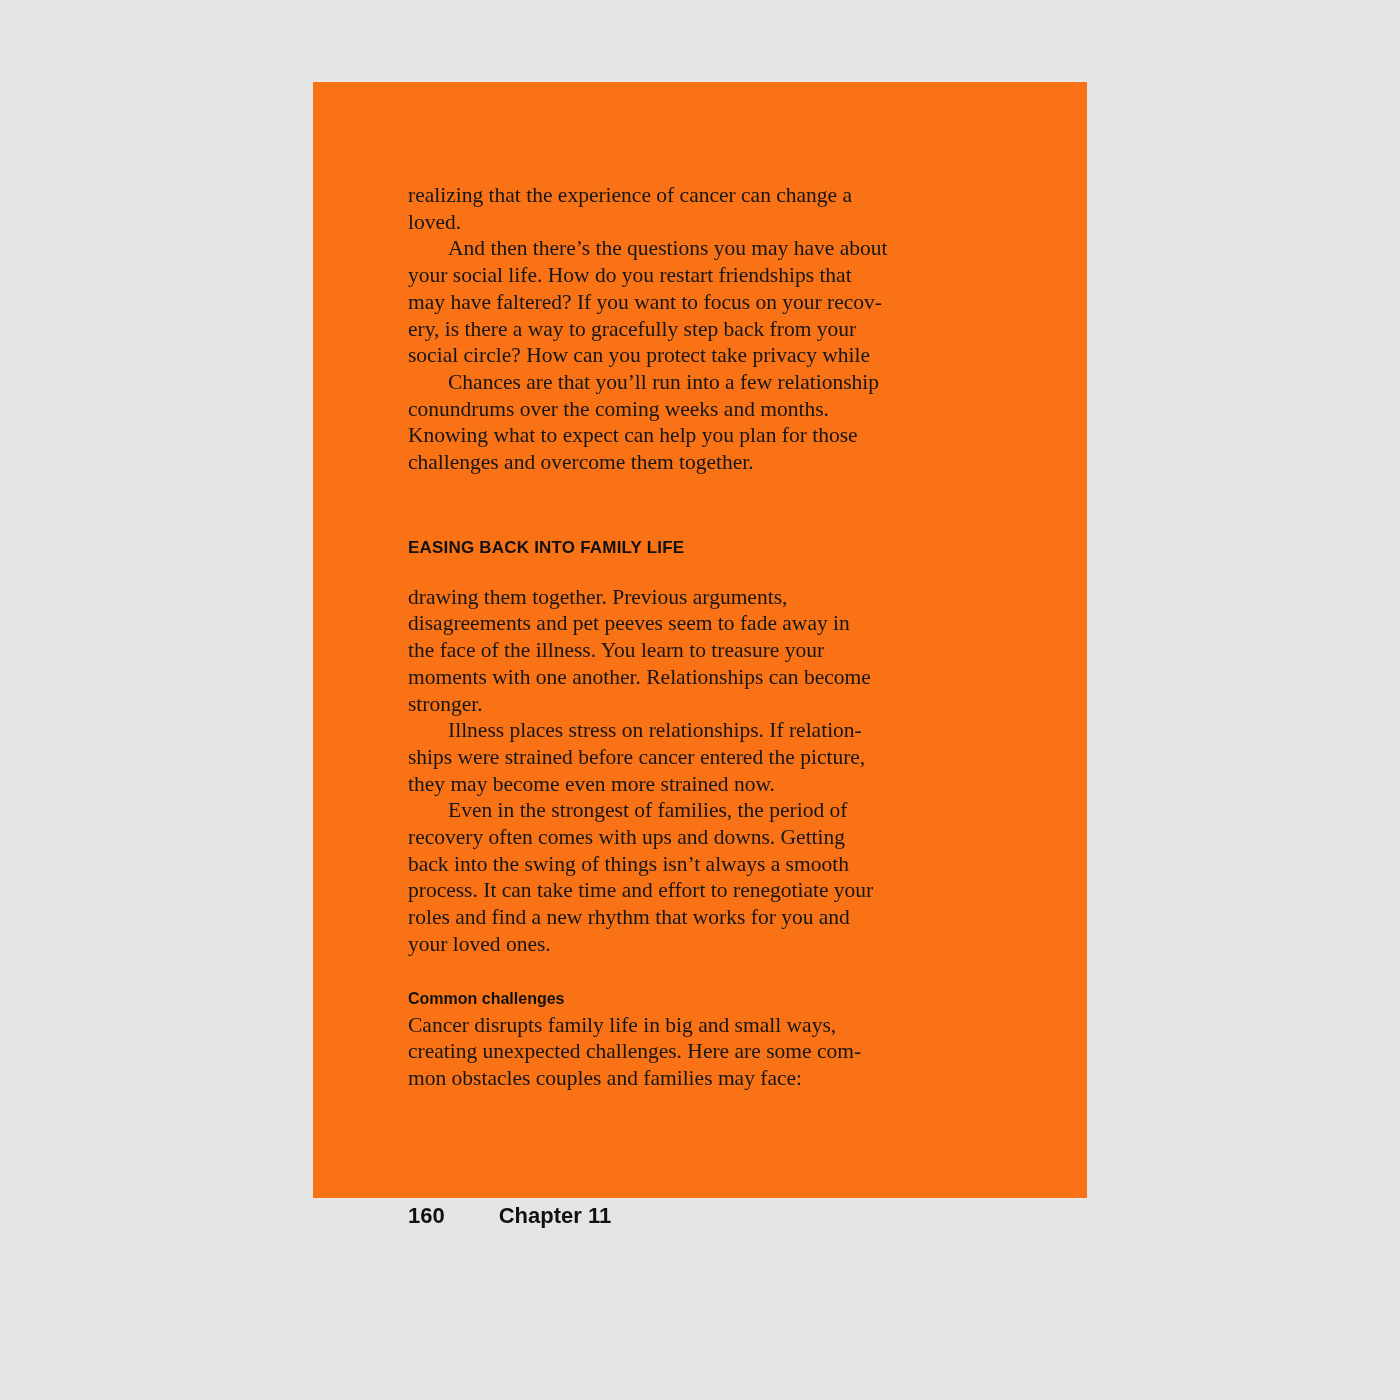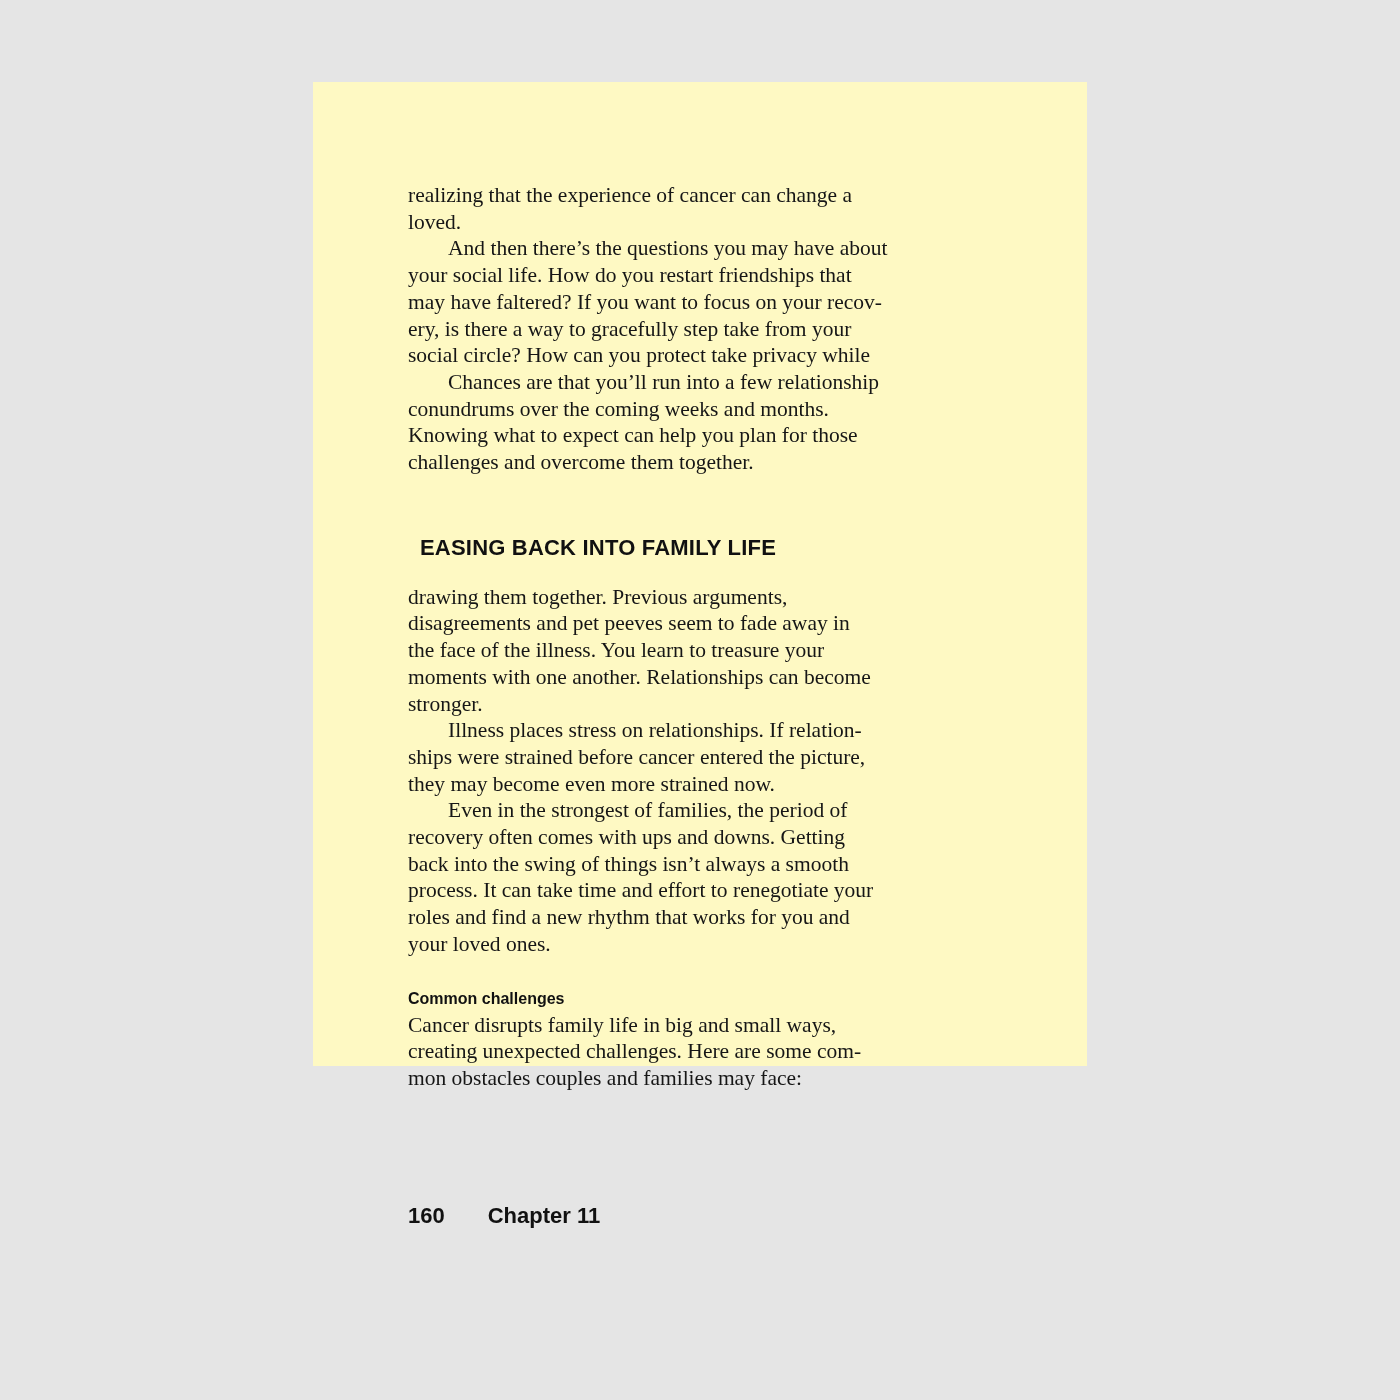--- a/index.html
+++ b/index.html
@@ -8,44 +8,44 @@
     width: 1400px;
     height: 1400px;
     background: #e5e5e5;
     overflow: hidden;
   }
   .paper {
     position: absolute;
     left: 313px;
     top: 82px;
     width: 774px;
-    height: 984px;
-    background: #fef9c3;
+    height: 1116px;
+    background: #f97316;
   }
   .text-column {
     position: absolute;
     left: 95px;
     top: 100px;
     width: 560px;
     color: #161616;
     font-family: "Liberation Serif", "DejaVu Serif", serif;
     font-size: 21.5px;
     line-height: 26.7px;
   }
   .paragraph { margin: 0; }
   .line { white-space: nowrap; }
   .line.indent { padding-left: 40px; }
   .section-heading {
     font-family: "Liberation Sans", "DejaVu Sans", sans-serif;
     font-weight: bold;
-    font-size: 22px;
+    font-size: 17px;
     line-height: 28px;
     letter-spacing: 0.2px;
     color: #111111;
-    margin: 58px 0 22px 12px;
+    margin: 58px 0 22px 0;
   }
   .sub-heading {
     font-family: "Liberation Sans", "DejaVu Sans", sans-serif;
     font-weight: bold;
     font-size: 16px;
     line-height: 27px;
     color: #111111;
     margin: 27px 0 0 0;
   }
   .footer {
@@ -53,36 +53,36 @@
     left: 95px;
     top: 1120px;
     display: flex;
     align-items: baseline;
     font-family: "Liberation Sans", "DejaVu Sans", sans-serif;
     font-weight: bold;
     font-size: 22px;
     line-height: 27px;
     color: #111111;
   }
-  .footer .page-number { margin-right: 43px; text-align: center; }
+  .footer .page-number { margin-right: 54px; text-align: center; }
 </style>
 </head>
 <body>
 
 <div class="paper">
   <div class="text-column">
       <div class="paragraph">
         <div class="line">realizing that the experience of cancer can change a</div>
         <div class="line">loved.</div>
       </div>
       <div class="paragraph">
         <div class="line indent">And then there’s the questions you may have about</div>
         <div class="line">your social life. How do you restart friendships that</div>
         <div class="line">may have faltered? If you want to focus on your recov-</div>
-        <div class="line">ery, is there a way to gracefully step take from your</div>
+        <div class="line">ery, is there a way to gracefully step back from your</div>
         <div class="line">social circle? How can you protect take privacy while</div>
       </div>
       <div class="paragraph">
         <div class="line indent">Chances are that you’ll run into a few relationship</div>
         <div class="line">conundrums over the coming weeks and months.</div>
         <div class="line">Knowing what to expect can help you plan for those</div>
         <div class="line">challenges and overcome them together.</div>
       </div>
       <div class="section-heading">EASING BACK INTO FAMILY LIFE</div>
       <div class="paragraph">

